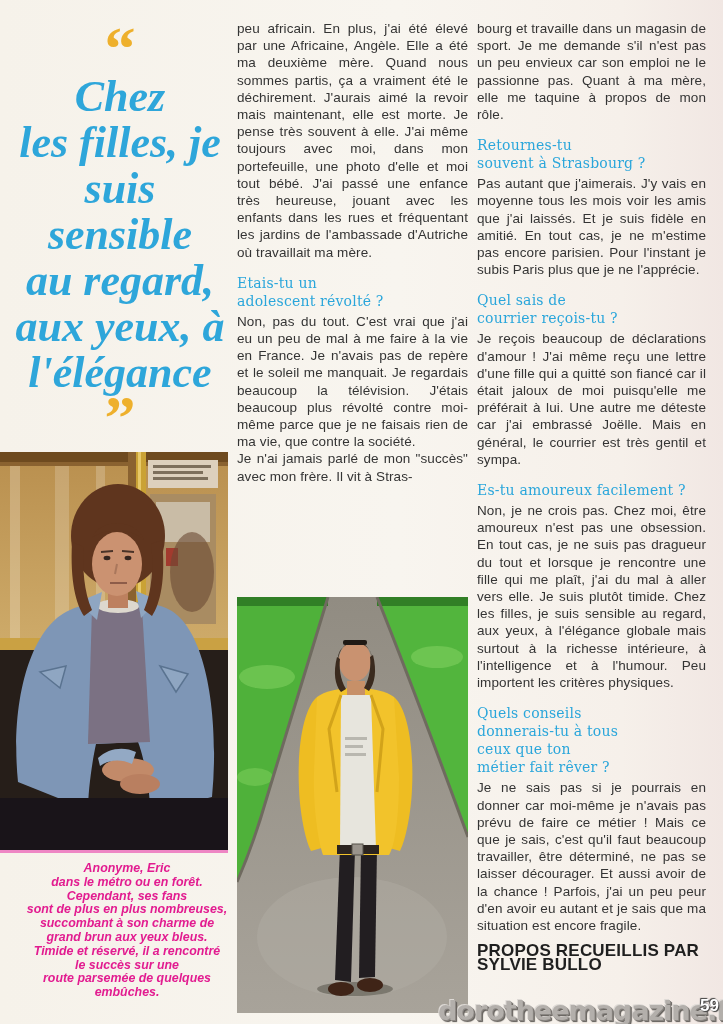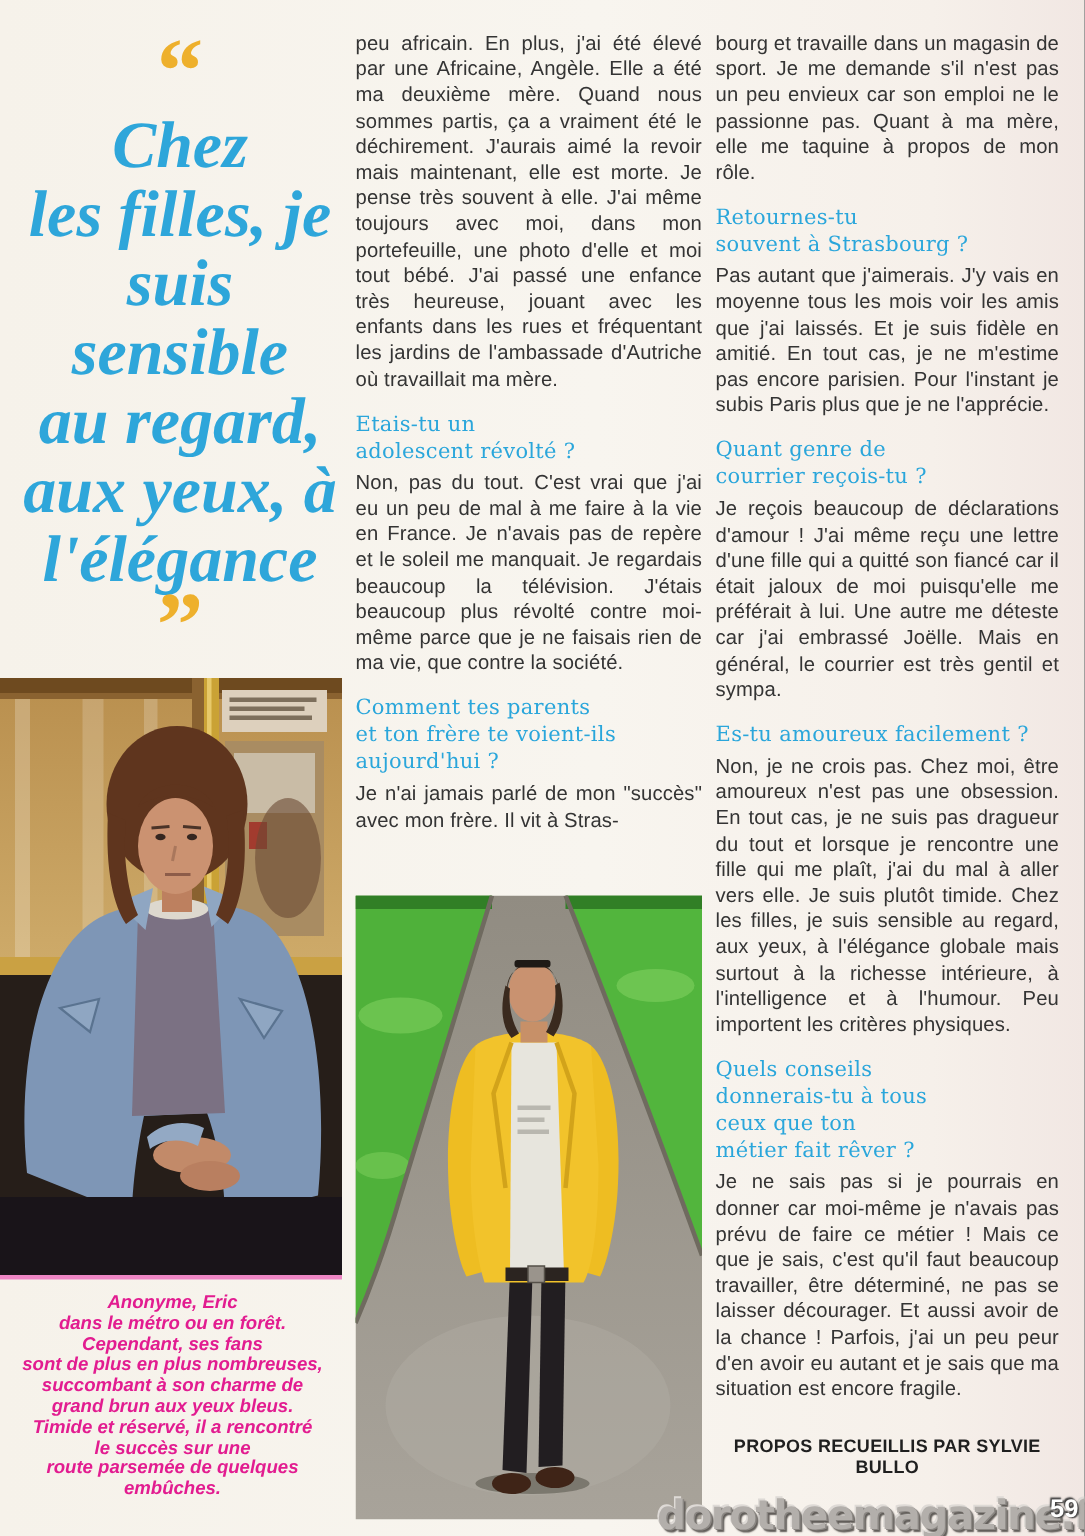--- a/index.html
+++ b/index.html
@@ -20,40 +20,40 @@
     font-size:44px; line-height:46px; color:#2ea6da; white-space:pre-line;
   }
   
   figure { margin:0; padding:0; }
   .photo1 { position:absolute; left:0; top:452px; width:228px; height:401px;
             border-bottom:3px solid #ee86c4; }
   .photo1 svg, .photo2 svg { display:block; width:100%; height:100%; }
   .photo2 { position:absolute; left:237px; top:597px; width:231px; height:416px; }
   
   .caption {
-    position:absolute; left:0; top:862px; width:230px; text-align:center;
+    position:absolute; left:12px; top:862px; width:230px; text-align:center;
     font-style:italic; font-weight:700; font-size:12.4px; line-height:13.8px;
     color:#e21c90; white-space:pre-line;
   }
   
   .col { position:absolute; top:20px; }
   .col.middle { left:237px; width:231px; }
   .col.right  { left:477px; width:229px; }
   p.body {
     margin:0; font-size:13.5px; line-height:17.2px; color:#343434;
     text-align:justify; letter-spacing:0.1px;
   }
   h3.q {
     margin:13px 0 3px 0; font-family:"DejaVu Serif", serif;
     font-size:14px; line-height:18px; font-weight:400; color:#2aa6db;
     white-space:pre-line; letter-spacing:0.2px;
   }
   .byline {
-    margin-top:23px; font-size:12px; line-height:14px; font-weight:700;
-    color:#1f1f1f; text-align:center; letter-spacing:0.2px;
+    margin-top:10px; font-size:17px; line-height:14px; font-weight:700;
+    color:#1f1f1f; letter-spacing:0.2px;
   }
   
   .watermark {
     position:absolute; left:438px; bottom:-2px; white-space:nowrap;
     font-family:"DejaVu Sans", sans-serif; font-weight:700; font-size:27px;
     letter-spacing:-1px; color:#b3afab;
     text-shadow:1px 1px 0 #8a8682, 2px 2px 1px #5f5b57, -1px -1px 0 #dedad6;
   }
   .page-number {
     position:absolute; right:4px; bottom:8px; font-weight:700; font-size:17px;
@@ -143,23 +143,20 @@
 Timide et réservé, il a rencontré
 le succès sur une
 route parsemée de quelques
 embûches.</div>
 
   <div class="col middle">
     <p class="body">peu africain. En plus, j'ai été élevé par une Africaine, Angèle. Elle a été ma deuxième mère. Quand nous sommes partis, ça a vraiment été le déchirement. J'aurais aimé la revoir mais maintenant, elle est morte. Je pense très souvent à elle. J'ai même toujours avec moi, dans mon portefeuille, une photo d'elle et moi tout bébé. J'ai passé une enfance très heureuse, jouant avec les enfants dans les rues et fréquentant les jardins de l'ambassade d'Autriche où travaillait ma mère.</p>
     <h3 class="q">Etais-tu un
 adolescent révolté ?</h3>
     <p class="body">Non, pas du tout. C'est vrai que j'ai eu un peu de mal à me faire à la vie en France. Je n'avais pas de repère et le soleil me manquait. Je regardais beaucoup la télévision. J'étais beaucoup plus révolté contre moi-même parce que je ne faisais rien de ma vie, que contre la société.</p>
-    <h3 class="q">Comment tes parents
-et ton frère te voient-ils
-aujourd'hui ?</h3>
     <p class="body">Je n'ai jamais parlé de mon "succès" avec mon frère. Il vit à Stras-</p>
   </div>
 
   <figure class="photo2">
     <svg viewBox="0 0 231 416" preserveAspectRatio="none">
       <defs>
         <linearGradient id="path" x1="0" y1="0" x2="0" y2="1">
           <stop offset="0" stop-color="#918c82"></stop>
             <stop offset="1" stop-color="#a8a39a"></stop>
         </linearGradient>
@@ -199,21 +196,21 @@
       <path d="M136,58 C140,74 138,86 132,94 L127,91 C133,81 134,68 133,60 Z" fill="#3a2a1e"></path>
       <rect x="106" y="43" width="24" height="5" rx="2" fill="#1f1a16"></rect>
     </svg>
   </figure>
 
   <div class="col right">
     <p class="body">bourg et travaille dans un magasin de sport. Je me demande s'il n'est pas un peu envieux car son emploi ne le passionne pas. Quant à ma mère, elle me taquine à propos de mon rôle.</p>
     <h3 class="q">Retournes-tu
 souvent à Strasbourg ?</h3>
     <p class="body">Pas autant que j'aimerais. J'y vais en moyenne tous les mois voir les amis que j'ai laissés. Et je suis fidèle en amitié. En tout cas, je ne m'estime pas encore parisien. Pour l'instant je subis Paris plus que je ne l'apprécie.</p>
-    <h3 class="q">Quant genre de
+    <h3 class="q">Quel sais de
 courrier reçois-tu ?</h3>
     <p class="body">Je reçois beaucoup de déclarations d'amour ! J'ai même reçu une lettre d'une fille qui a quitté son fiancé car il était jaloux de moi puisqu'elle me préférait à lui. Une autre me déteste car j'ai embrassé Joëlle. Mais en général, le courrier est très gentil et sympa.</p>
     <h3 class="q">Es-tu amoureux facilement ?</h3>
     <p class="body">Non, je ne crois pas. Chez moi, être amoureux n'est pas une obsession. En tout cas, je ne suis pas dragueur du tout et lorsque je rencontre une fille qui me plaît, j'ai du mal à aller vers elle. Je suis plutôt timide. Chez les filles, je suis sensible au regard, aux yeux, à l'élégance globale mais surtout à la richesse intérieure, à l'intelligence et à l'humour. Peu importent les critères physiques.</p>
     <h3 class="q">Quels conseils
 donnerais-tu à tous
 ceux que  ton
 métier fait rêver ?</h3>
     <p class="body">Je ne sais pas si je pourrais en donner car moi-même je n'avais pas prévu de faire ce métier ! Mais ce que je sais, c'est qu'il faut beaucoup travailler, être déterminé, ne pas se laisser décourager. Et aussi avoir de la chance ! Parfois, j'ai un peu peur d'en avoir eu autant et je sais que ma situation est encore fragile.</p>
     <div class="byline">PROPOS RECUEILLIS PAR SYLVIE BULLO</div>

